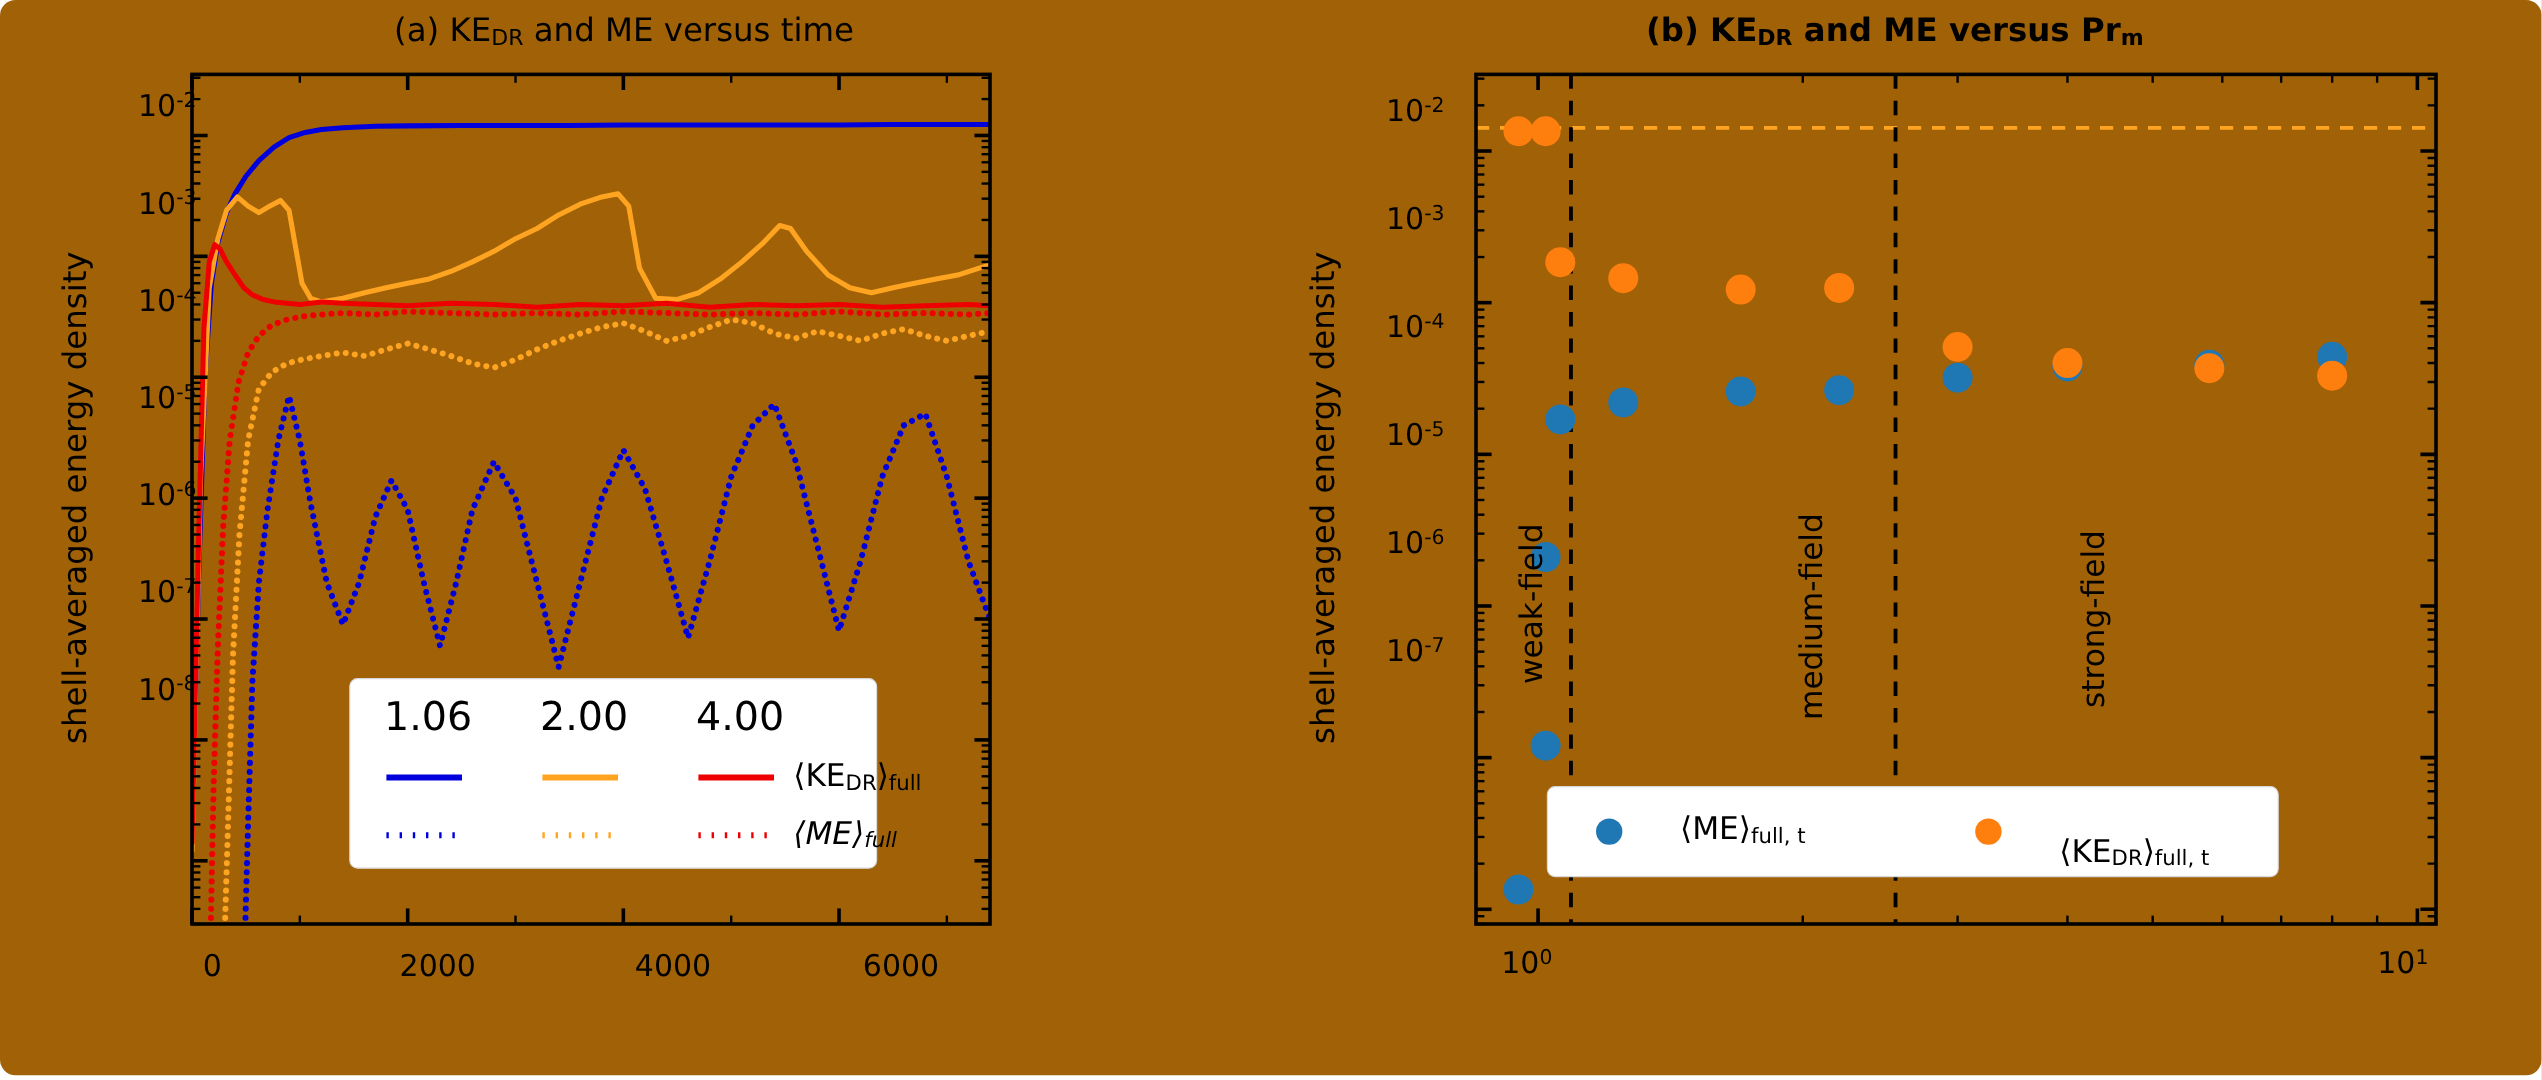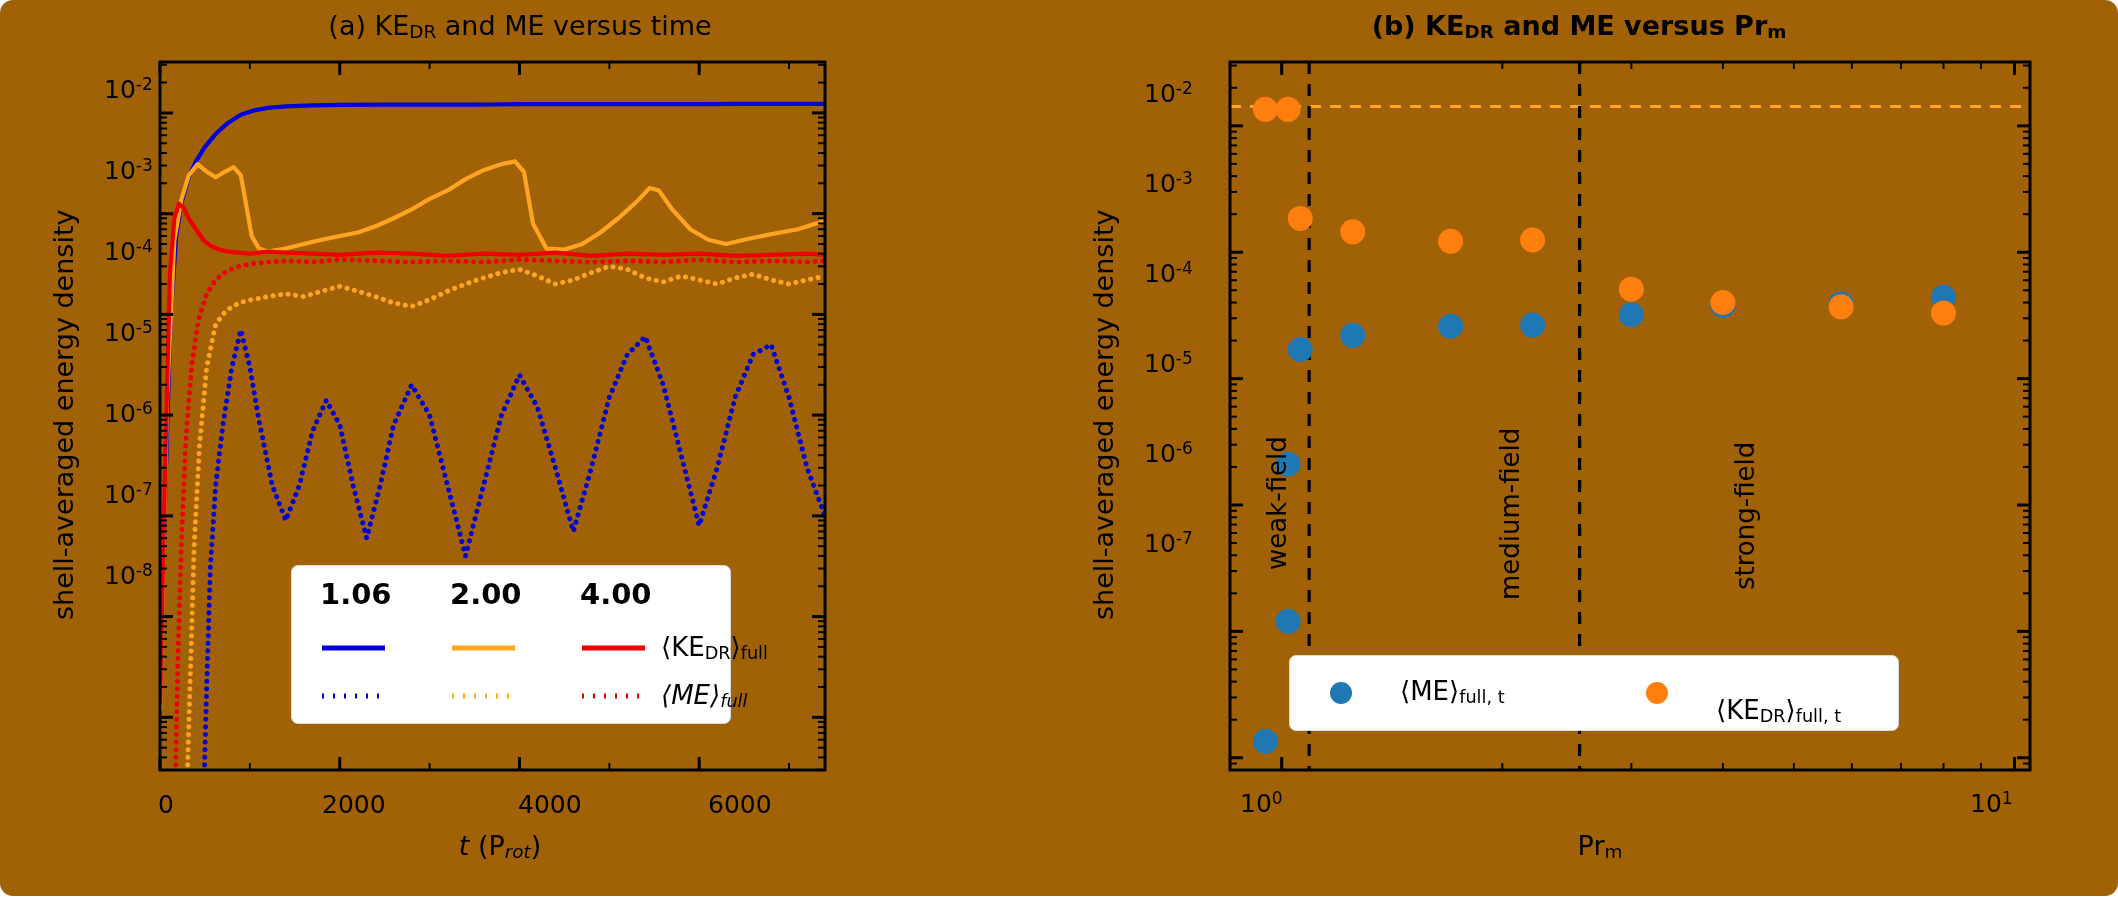--- a/index.html
+++ b/index.html
@@ -4,46 +4,43 @@
 <style>
   html,body{margin:0;padding:0;background:#ffffff;}
   body{width:2118px;height:900px;font-family:"DejaVu Sans","Liberation Sans",sans-serif;color:#000;}
   #figure{position:relative;width:2118px;height:896px;overflow:hidden;background:#a16207;border-radius:13px;}
   .panel{position:absolute;top:0;height:900px;}
   #panel-a{left:0;width:1040px;}
   #panel-b{left:1040px;width:1078px;}
   .ptitle{position:absolute;text-align:center;font-size:27px;color:#000;white-space:nowrap;}
   .ylabel{position:absolute;font-size:27px;white-space:nowrap;transform-origin:0 0;}
   .xlabel{position:absolute;font-size:27px;white-space:nowrap;text-align:center;}
-  .tick-lab{position:absolute;font-size:25px;white-space:nowrap;}
+  .tick-lab{position:absolute;font-size:25px;white-space:nowrap;margin-left:11px;}
   sub{font-size:0.68em;vertical-align:-0.18em;}
   sup{font-size:0.68em;vertical-align:0.45em;}
   .legend-box{position:absolute;background:#ffffff;border:1.6px solid #d8d8d8;border-radius:7px;
               box-shadow:0 0 0 0 rgba(0,0,0,0);}
   .ann{position:absolute;font-size:26px;white-space:nowrap;transform-origin:0 0;}
   svg{display:block;}
   .lg-txt{position:absolute;font-size:26px;white-space:nowrap;}
-  .lg-hdr{position:absolute;font-size:29px;white-space:nowrap;font-weight:bold;}
+  .lg-hdr{position:absolute;font-size:33px;white-space:nowrap;}
 </style>
 </head>
 <body>
 
 <div id="figure">
 
   <div class="panel" id="panel-a">
 
     <div class="ptitle" id="a-title" style="left:0;top:10px;width:1040px;">
       <span>(a) KE</span><sub>DR</sub><span> and ME versus time</span>
     </div>
 
     <div class="ylabel" style="left:48px;top:620px;transform:rotate(-90deg);">shell-averaged energy density</div>
 
-    <div class="xlabel" style="left:170px;top:830px;width:660px;">
-      <i>t</i><span> (P</span><i style="font-style:italic;"><sub>rot</sub></i><span>)</span>
-    </div>
 
     <div class="tick-lab" style="left:104px;top:74px;">10<sup>-2</sup></div>
     <div class="tick-lab" style="left:104px;top:155px;">10<sup>-3</sup></div>
     <div class="tick-lab" style="left:104px;top:236px;">10<sup>-4</sup></div>
     <div class="tick-lab" style="left:104px;top:317px;">10<sup>-5</sup></div>
     <div class="tick-lab" style="left:104px;top:398px;">10<sup>-6</sup></div>
     <div class="tick-lab" style="left:104px;top:479px;">10<sup>-7</sup></div>
     <div class="tick-lab" style="left:104px;top:560px;">10<sup>-8</sup></div>
 
     <div class="tick-lab" style="left:158px;top:790px;">0</div>
@@ -236,23 +233,20 @@
   </div>
 
   <div class="panel" id="panel-b">
 
     <div class="ptitle" id="b-title" style="left:0;top:10px;width:1078px;font-weight:bold;">
       <span>(b) KE</span><sub>DR</sub><span> and ME versus Pr</span><sub>m</sub>
     </div>
 
     <div class="ylabel" style="left:48px;top:620px;transform:rotate(-90deg);">shell-averaged energy density</div>
 
-    <div class="xlabel" style="left:180px;top:830px;width:760px;">
-      <span>Pr</span><sub>m</sub>
-    </div>
 
     <div class="tick-lab" style="left:104px;top:78px;">10<sup>-2</sup></div>
     <div class="tick-lab" style="left:104px;top:168px;">10<sup>-3</sup></div>
     <div class="tick-lab" style="left:104px;top:258px;">10<sup>-4</sup></div>
     <div class="tick-lab" style="left:104px;top:348px;">10<sup>-5</sup></div>
     <div class="tick-lab" style="left:104px;top:438px;">10<sup>-6</sup></div>
     <div class="tick-lab" style="left:104px;top:528px;">10<sup>-7</sup></div>
 
     <div class="tick-lab" style="left:200px;top:788px;">
       <span>10</span><sup>0</sup>

